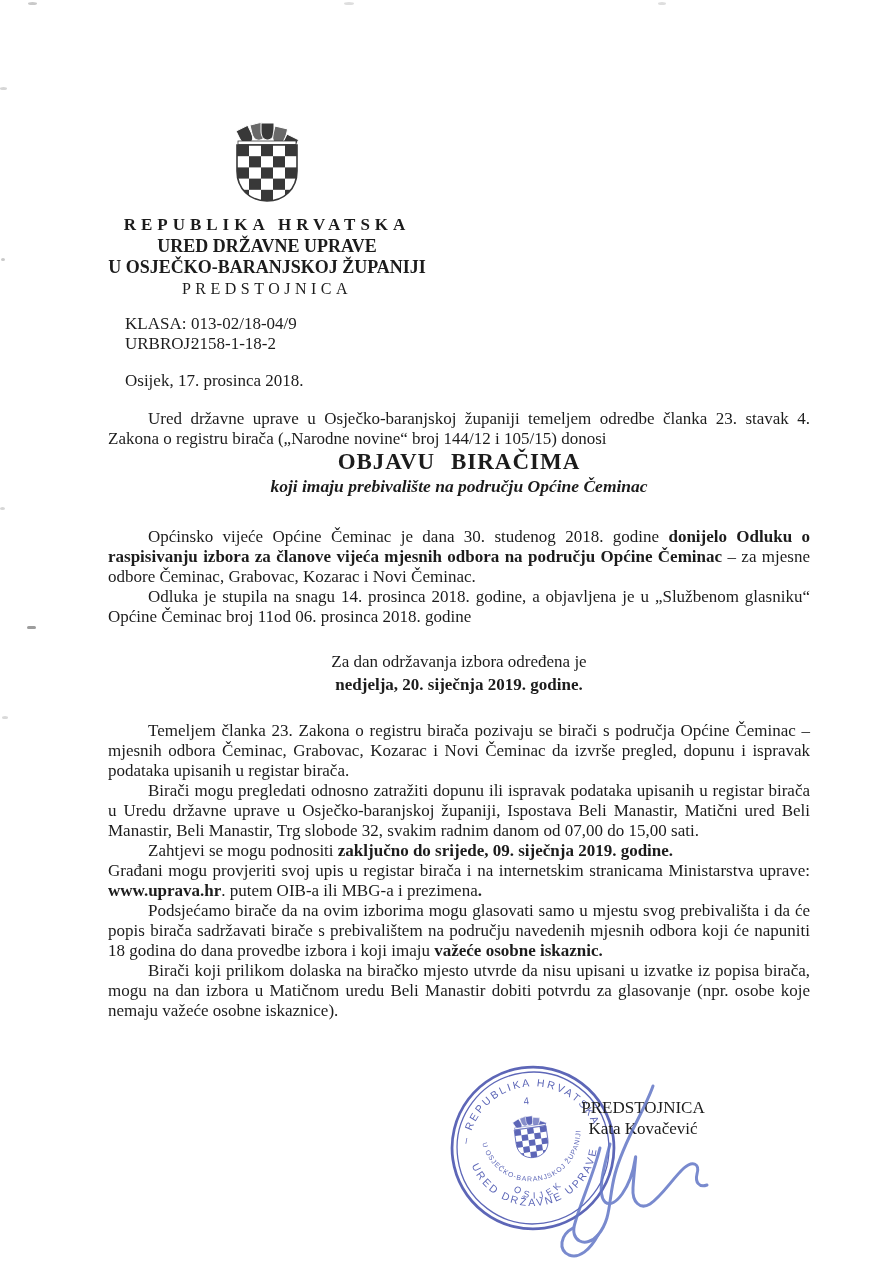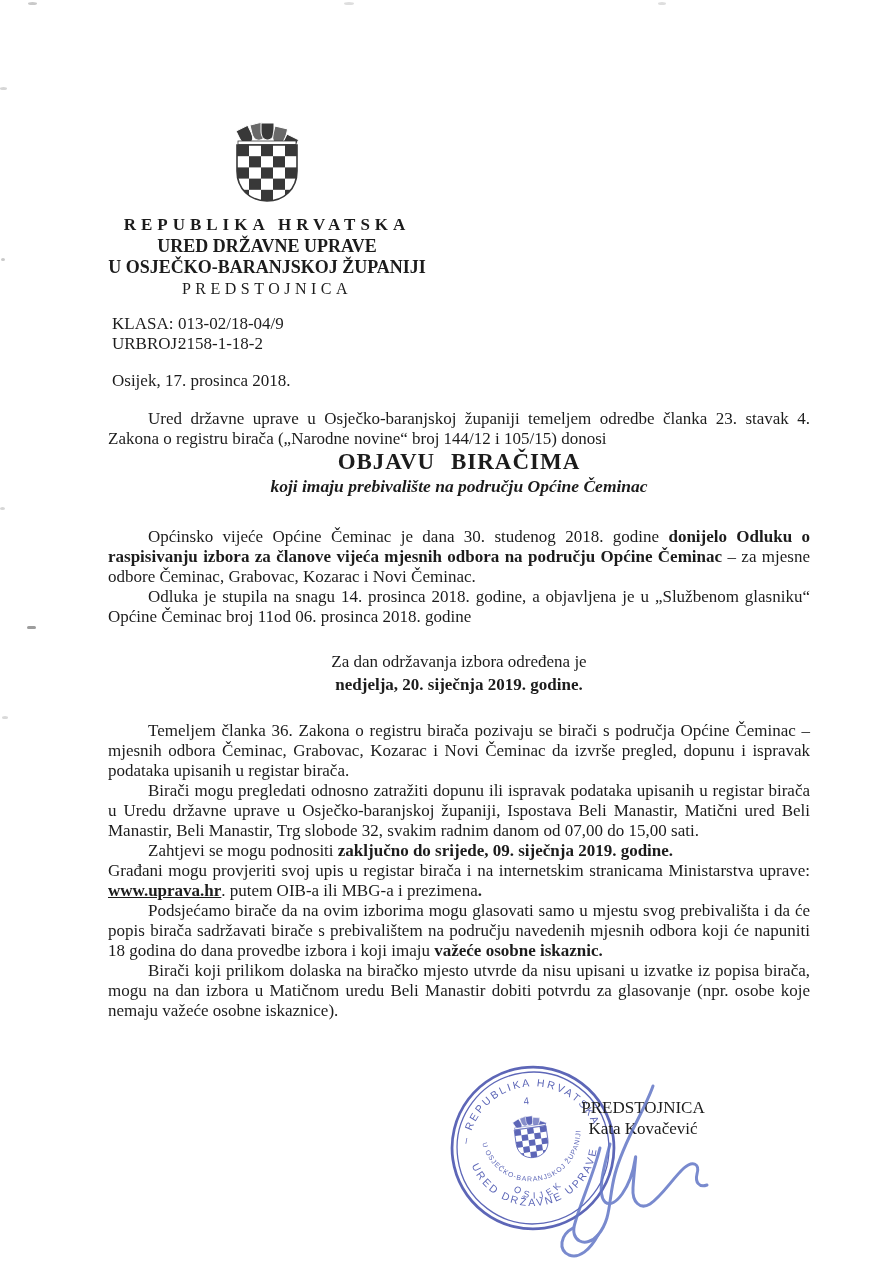--- a/index.html
+++ b/index.html
@@ -10,36 +10,36 @@
     color:#1c1c1c;
   }
   
   .letterhead { position:absolute; left:88px; top:121px; width:358px; text-align:center; }
   .coa { display:block; margin:0 auto 11px auto; }
   .h-country { font-weight:bold; font-size:17px; line-height:22px; letter-spacing:5px; white-space:nowrap; }
   .h-office1 { font-weight:bold; font-size:18px; line-height:21px; white-space:nowrap; }
   .h-office2 { font-weight:bold; font-size:18px; line-height:21px; white-space:nowrap; }
   .h-role    { font-size:16px; line-height:22px; letter-spacing:4.5px; white-space:nowrap; }
   
-  .meta { position:absolute; left:112px; top:314px; font-size:17px; line-height:20px; }
+  .meta { position:absolute; left:125px; top:314px; font-size:17px; line-height:20px; }
   .meta-label { display:inline-block; width:66px; }
   .place-date { margin-top:17px; }
   
   .body { position:absolute; left:108px; top:409px; width:702px; font-size:17px; line-height:20px; text-align:justify; }
   .body p { margin:0; }
   .indent { text-indent:40px; }
   .doc-title { margin:27px 0 0 0; text-align:center; font-weight:bold; font-size:23px; line-height:26px; letter-spacing:1px; word-spacing:9px; text-indent:0; }
   .doc-subtitle { margin:0; text-align:center; font-weight:bold; font-size:17.5px; line-height:23px; text-indent:0;font-style:italic; }
   .mt-title { margin-top:29px !important; }
   .center-block { margin-top:24px; text-align:center; }
   .center-block .l1 { line-height:22px; }
   .center-block .l2 { font-weight:bold; line-height:24px; }
   .mt-after-center { margin-top:24px !important; }
   .b { font-weight:bold; }
-  .u { text-decoration:underline; }
+  .u { }
   
   .stamp-svg { position:absolute; left:441px; top:1056px; opacity:0.88; }
   .sig-text { position:absolute; left:572px; top:1097px; width:142px; text-align:center; font-size:17px; line-height:21px; }
   .sig-svg { position:absolute; left:440px; top:1078px; pointer-events:none; }
   
   .speck { position:absolute; background:#c9c9c9; border-radius:50%; }
   .defs-holder { position:absolute; width:0; height:0; overflow:hidden; }
 </style>
 </head>
 <body>
@@ -119,21 +119,21 @@
     <p class="doc-subtitle">koji imaju prebivalište na području Općine Čeminac</p>
 
     <p class="indent mt-title"><span>Općinsko vijeće Općine Čeminac je dana 30. studenog 2018. godine </span><span class="b">donijelo  Odluku o raspisivanju izbora za članove vijeća mjesnih odbora na području Općine Čeminac</span><span> – za mjesne odbore Čeminac, Grabovac, Kozarac i Novi Čeminac.</span></p>
     <p class="indent"><span>Odluka je stupila na snagu 14. prosinca 2018. godine, a objavljena je u „Službenom glasniku“ Općine Čeminac broj 11od  06. prosinca 2018. godine</span></p>
 
     <div class="center-block">
       <div class="l1">Za dan održavanja izbora određena je</div>
       <div class="l2">nedjelja, 20. siječnja 2019. godine.</div>
     </div>
 
-    <p class="indent mt-after-center"><span>Temeljem članka 36. Zakona o registru birača pozivaju se birači s područja Općine Čeminac – mjesnih odbora Čeminac, Grabovac, Kozarac i Novi Čeminac da izvrše pregled, dopunu i  ispravak podataka upisanih u registar birača.</span></p>
+    <p class="indent mt-after-center"><span>Temeljem članka 23. Zakona o registru birača pozivaju se birači s područja Općine Čeminac – mjesnih odbora Čeminac, Grabovac, Kozarac i Novi Čeminac da izvrše pregled, dopunu i  ispravak podataka upisanih u registar birača.</span></p>
     <p class="indent"><span>Birači mogu pregledati odnosno zatražiti dopunu ili ispravak podataka upisanih u registar birača u Uredu državne uprave u Osječko-baranjskoj županiji, Ispostava Beli Manastir, Matični ured Beli Manastir, Beli Manastir, Trg slobode 32, svakim radnim danom od 07,00 do 15,00 sati.</span></p>
     <p class="indent"><span>Zahtjevi se mogu podnositi </span><span class="b">zaključno do srijede, 09. siječnja 2019. godine.</span></p>
     <p><span>Građani mogu provjeriti svoj upis u registar birača i na internetskim stranicama Ministarstva uprave: </span><span class="b u">www.uprava.hr</span><span>. putem OIB-a ili MBG-a i prezimena</span><span class="b">.</span></p>
     <p class="indent"><span>Podsjećamo birače da na ovim izborima mogu glasovati samo u mjestu svog prebivališta i da će popis birača sadržavati birače s prebivalištem na području navedenih mjesnih odbora koji će napuniti 18 godina do dana provedbe izbora i koji imaju </span><span class="b">važeće osobne iskaznic.</span></p>
     <p class="indent"><span>Birači koji prilikom dolaska na biračko mjesto utvrde da nisu upisani u izvatke iz popisa birača, mogu na dan izbora u Matičnom uredu Beli Manastir dobiti potvrdu za glasovanje (npr. osobe koje nemaju važeće osobne iskaznice).</span></p>
   </div>
 
   <svg class="stamp-svg" width="184" height="184" viewBox="-100 -100 200 200" style="color:#4752ae">
     <defs>
       <path id="arcTop" d="M -71 4 A 71 71 0 0 1 71 4"></path>

